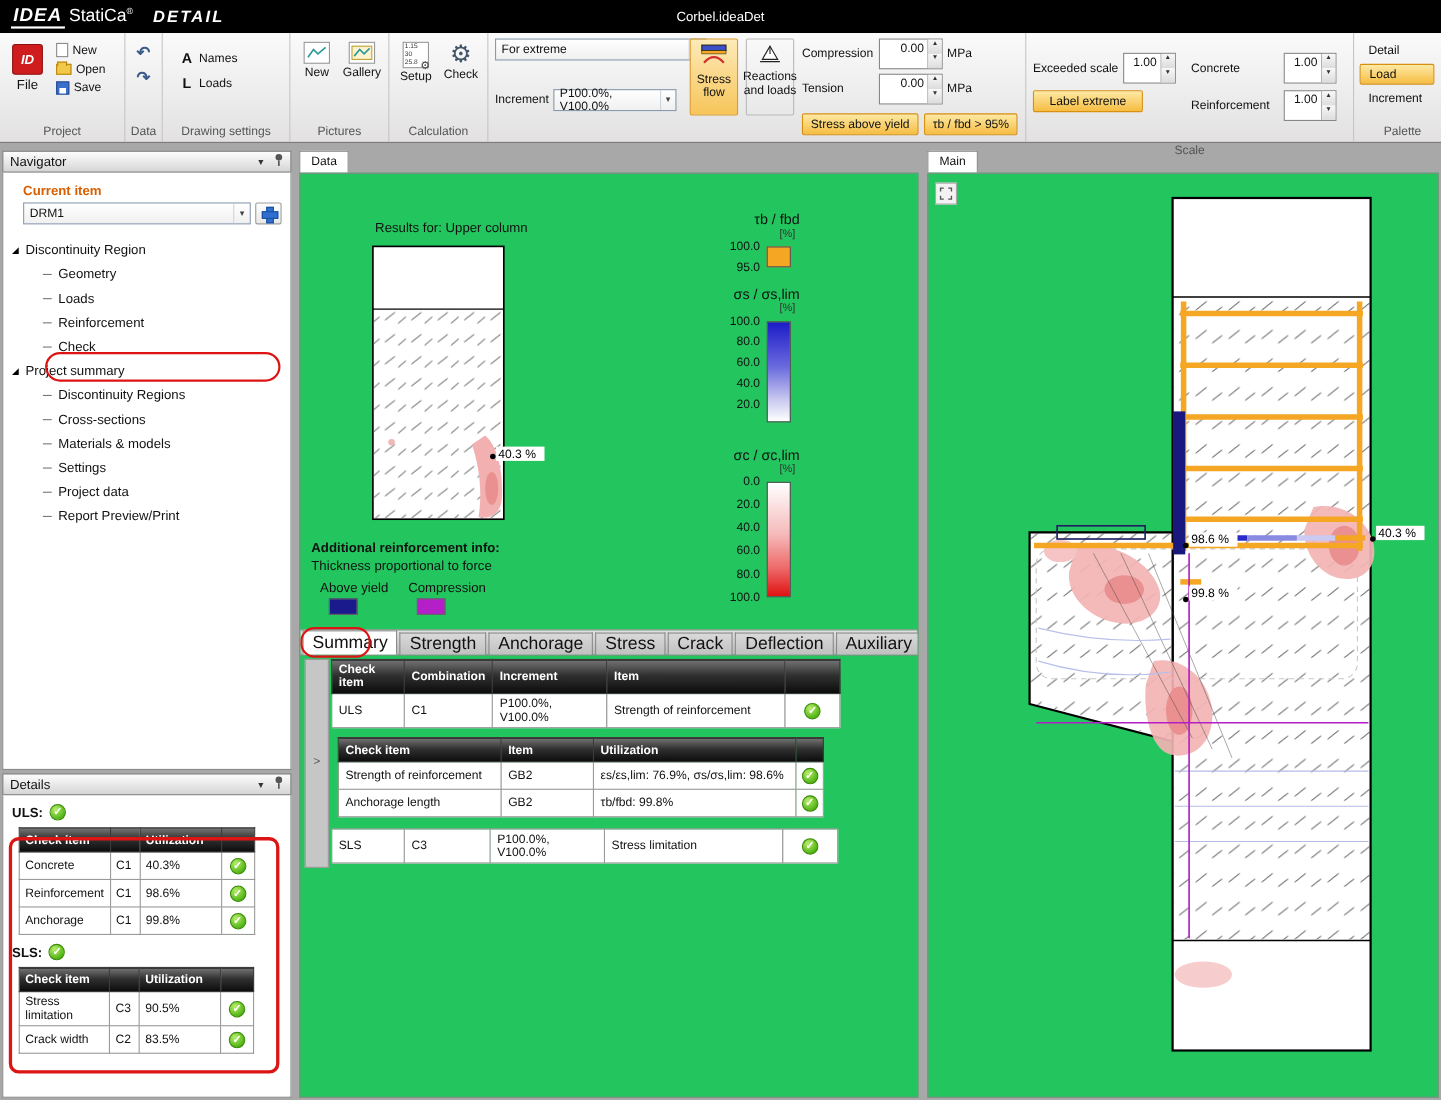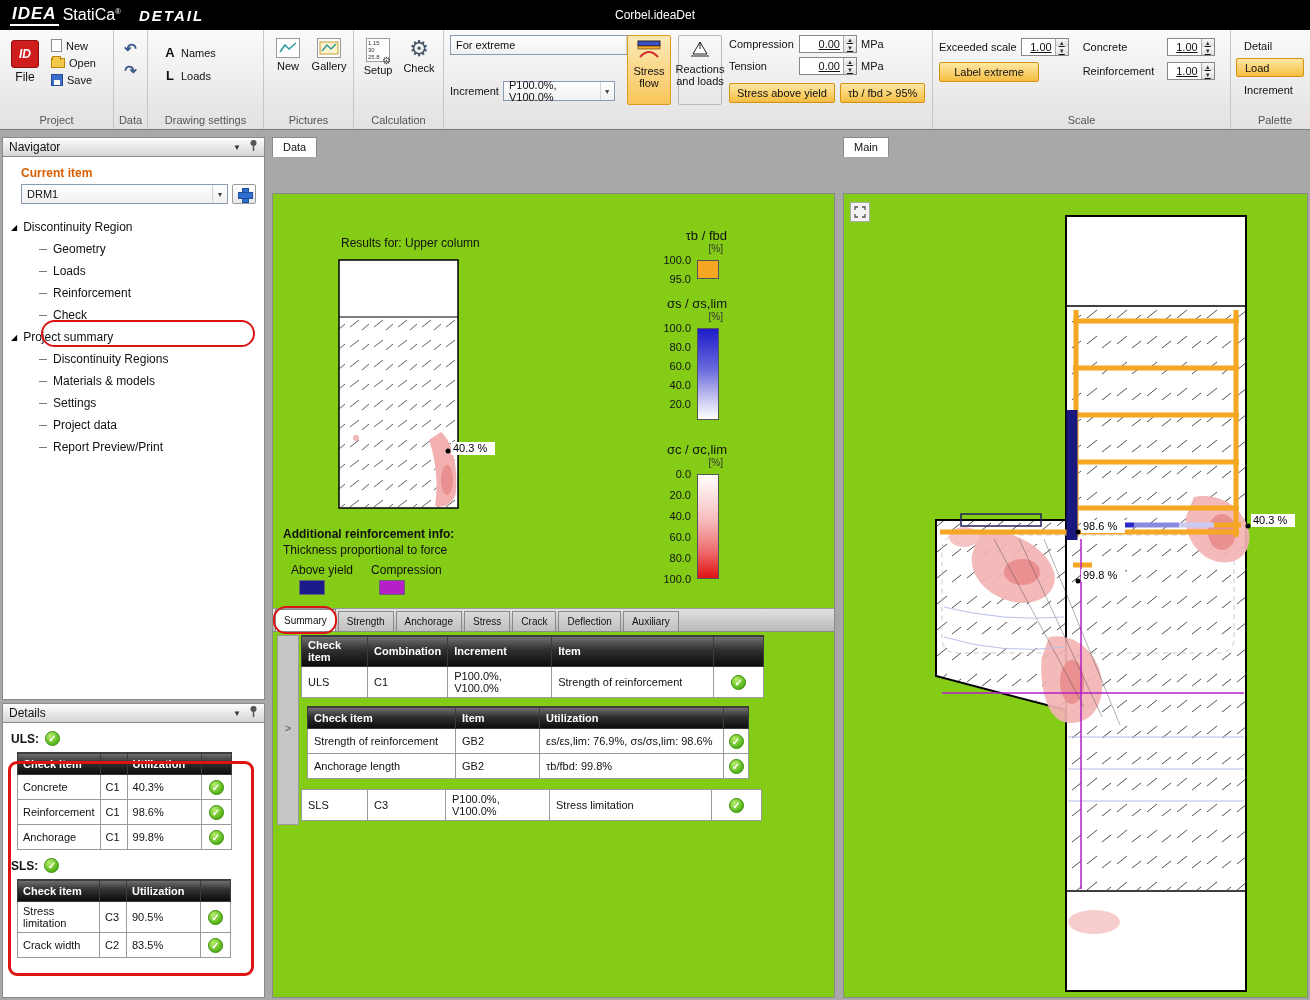--- a/index.html
+++ b/index.html
@@ -32,39 +32,39 @@
   .letter-icon { font-weight:bold; font-size:13px; width:14px; text-align:center; }
   .bigbtn { width:40px; display:flex; flex-direction:column; align-items:center; gap:2px; font-size:11px; text-align:center; padding-top:4px; cursor:default; }
   .pic-frame { width:24px; height:20px; background:#fff; border:1px solid #999; display:flex; align-items:center; justify-content:center; }
   .setup-icon { width:24px; height:24px; background:#fff; border:1px solid #999; font-size:6px; line-height:7px; text-align:left; padding:1px; position:relative; color:#333; }
   .setup-icon .gear-mini { position:absolute; right:-2px; bottom:-3px; font-size:10px; color:#444; }
   .gear-big { font-size:22px; color:#44566a; line-height:22px; }
   .combo { display:flex; align-items:center; border:1px solid #8a9ab0; background:linear-gradient(#ffffff,#f0f0f0); height:20px; font-size:11px; padding-left:5px; }
   .combo .arrow { margin-left:auto; width:15px; height:100%; display:flex; align-items:center; justify-content:center; font-size:7px; color:#444; border-left:1px solid #ccd4de; }
   .lbl { font-size:11px; line-height:18px; }
   .frow { display:flex; align-items:center; gap:4px; margin-bottom:2px; }
-  .numfield { display:flex; height:18px; border:1px solid #888; background:#fff; font-size:11px;text-decoration:underline; }
+  .numfield { display:flex; height:28px; border:1px solid #888; background:#fff; font-size:11px; }
   .numfield .val { flex:1; text-align:right; padding:2px 3px; }
   .spin { width:13px; display:flex; flex-direction:column; border-left:1px solid #aaa; }
   .spin span { flex:1; font-size:6px; line-height:8px; text-align:center; color:#333; background:linear-gradient(#f8f8f8,#dcdcdc); cursor:default; }
   .obtn { background:linear-gradient(#fde9a4,#f6bd42); border:1px solid #d89010; font-size:11px; height:20px; display:flex; align-items:center; justify-content:center; padding:0 7px; border-radius:2px; white-space:nowrap; cursor:default; }
   .toggle-big { width:44px; height:70px; border:1px solid #b9b9b9; background:transparent; display:flex; flex-direction:column; align-items:center; font-size:11px; text-align:center; border-radius:2px; padding-top:4px; gap:3px; cursor:default; }
   .toggle-big.active { border:1px solid #e09a20; background:linear-gradient(#fdeab8,#f7c55a); }
   .pal-item { font-size:11px; height:19px; display:flex; align-items:center; padding:0 8px; width:68px; cursor:default; }
   .pal-item.sel { background:linear-gradient(#fde9a4,#f6bd42); border:1px solid #d89010; border-radius:2px; }
 
   
   .panel { position:absolute; display:flex; flex-direction:column; }
   .panel-hdr { height:20px; background:linear-gradient(#fdfdfd,#d5d5d5); border:1px solid #8a8a8a; display:flex; align-items:center; padding:0 6px; font-size:12px; flex-shrink:0; }
   .panel-hdr .sp { margin-left:auto; display:flex; gap:8px; align-items:center; }
   .chev { font-size:8px; color:#333; cursor:default; }
   .panel-body { flex:1; background:#fff; border:1px solid #8a8a8a; border-top:none; position:relative; overflow:hidden; }
   .tabbar { height:20px; display:flex; align-items:flex-end; flex-shrink:0; }
   .tab { background:#fff; border:1px solid #8a8a8a; border-bottom:none; height:20px; line-height:19px; padding:0 10px; font-size:11px; cursor:default; }
-  .panel-content { flex:1; background:#84cc16; border:1px solid #8a8a8a; position:relative; overflow:hidden;margin-top:36px; }
+  .panel-content { flex:1; background:#22c55e; border:1px solid #8a8a8a; position:relative; overflow:hidden; }
 
   
   .current-item-label { color:#d95e00; font-weight:bold; font-size:12px; padding:9px 0 4px 18px; }
   .ci-row { display:flex; gap:4px; padding:0 8px 0 18px; align-items:center; }
   .addbtn { width:24px; height:20px; border:1px solid #9a9a9a; background:linear-gradient(#fff,#e8e8e8); display:flex; align-items:center; justify-content:center; border-radius:2px; cursor:default; }
   .plus { position:relative; width:13px; height:13px; display:inline-block; }
   .plus:before,.plus:after { content:""; position:absolute; background:#2f6fd0; border:1px solid #1c4f9e; }
   .plus:before { left:4px; top:0; width:5px; height:13px; }
   .plus:after { left:0; top:4px; width:13px; height:5px; }
   .tree { padding:12px 0 0 0; font-size:12px; }
@@ -77,21 +77,21 @@
 
   
   .dsec-label { display:flex; align-items:center; gap:6px; font-weight:bold; font-size:12px; padding:8px 0 6px 8px; }
   .dtable { border-collapse:collapse; font-size:11px; margin-left:14px; }
   .dtable th { background:linear-gradient(180deg,#727272,#303030 45%,#0b0b0b); color:#fff; font-weight:bold; text-align:left; padding:3px 5px; border:1px solid #3c3c3c; height:22px; }
   .dtable td { border:1px solid #9a9a9a; padding:3px 5px; background:#fff; height:25px; }
   .chk { display:inline-block; width:15px; height:15px; border-radius:50%; background:radial-gradient(circle at 35% 30%,#b9ee6c,#52b415 72%); border:1px solid #3c8c0c; color:#fff; font-size:10px; font-weight:bold; line-height:14px; text-align:center; }
 
   
   .rtabs { position:absolute; left:0; top:414px; width:100%; height:24px; background:linear-gradient(#e2e2e2,#b9b9b9); border-top:1px solid #9a9a9a; border-bottom:1px solid #8a8a8a; display:flex; align-items:flex-end; padding-left:2px; gap:2px; }
-  .rtab { height:20px; padding:0 8px; border:1px solid #8a8a8a; border-bottom:none; background:linear-gradient(#dadada,#c0c0c0); font-size:10px; line-height:19px; cursor:default; }
+  .rtab { height:20px; padding:0 8px; border:1px solid #8a8a8a; border-bottom:none; background:linear-gradient(#dadada,#c0c0c0); font-size:16px; line-height:19px; cursor:default; }
   .rtab.active { background:#fff; height:22px; line-height:21px; }
   .stable { border-collapse:collapse; font-size:11px; }
   .stable th { background:linear-gradient(180deg,#727272,#303030 45%,#0b0b0b); color:#fff; font-weight:bold; text-align:left; padding:3px 6px; border:1px solid #3c3c3c; height:22px; }
   .stable td { border:1px solid #9a9a9a; padding:3px 6px; background:#fff; height:25px; }
   .gutter { position:absolute; width:22px; background:#c6c6c6; border:1px solid #9a9a9a; text-align:center; color:#555; font-size:11px; }
 
   
   .scaleblk { position:absolute; width:100px; }
   .scaleblk .stitle { text-align:right; font-size:13px; padding-right:6px; }
   .scaleblk .sunit { text-align:right; font-size:10px; color:#333; padding-right:10px; }
@@ -259,21 +259,21 @@
         </div>
         <div class="frow" style="margin-top:4px;gap:5px;">
           <div class="obtn">Stress above yield</div>
           <div class="obtn">τb / fbd &gt; 95%</div>
         </div>
       </div>
     </div>
   </div>
 
   <div class="rgroup" style="width:298px">
-    <div class="rgroup-content" style="gap:14px;padding:8px 6px;">
+    <div class="rgroup-content" style="gap:14px;padding:18px 6px;">
       <div style="display:flex;flex-direction:column;gap:4px;">
         <div class="frow">
           <span class="lbl">Exceeded scale</span>
           <div class="numfield" style="width:48px">
             <span class="val">1.00</span>
             <span class="spin">
                 <span>▲</span>
                 <span>▼</span>
               </span>
           </div>
@@ -359,20 +359,24 @@
           <span class="tick"></span>
           <span>Check</span>
         </div>
       <div class="titem root">
           <span class="texp">◢</span>
           <span>Project summary</span>
         </div>
       <div class="titem child">
           <span class="tick"></span>
           <span>Discontinuity Regions</span>
+        </div>
+      <div class="titem child">
+          <span class="tick"></span>
+          <span>Cross-sections</span>
         </div>
       <div class="titem child">
           <span class="tick"></span>
           <span>Materials &amp; models</span>
         </div>
       <div class="titem child">
           <span class="tick"></span>
           <span>Settings</span>
         </div>
       <div class="titem child">

